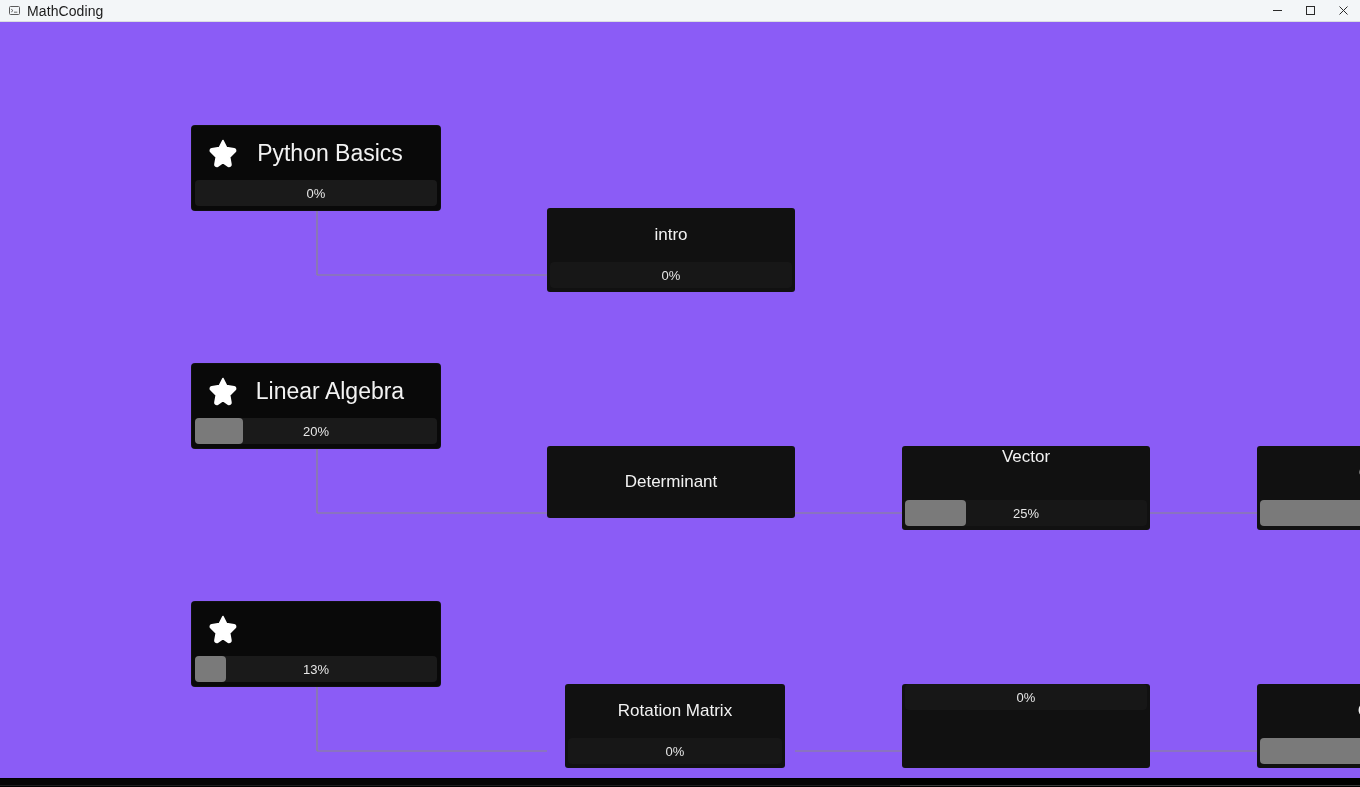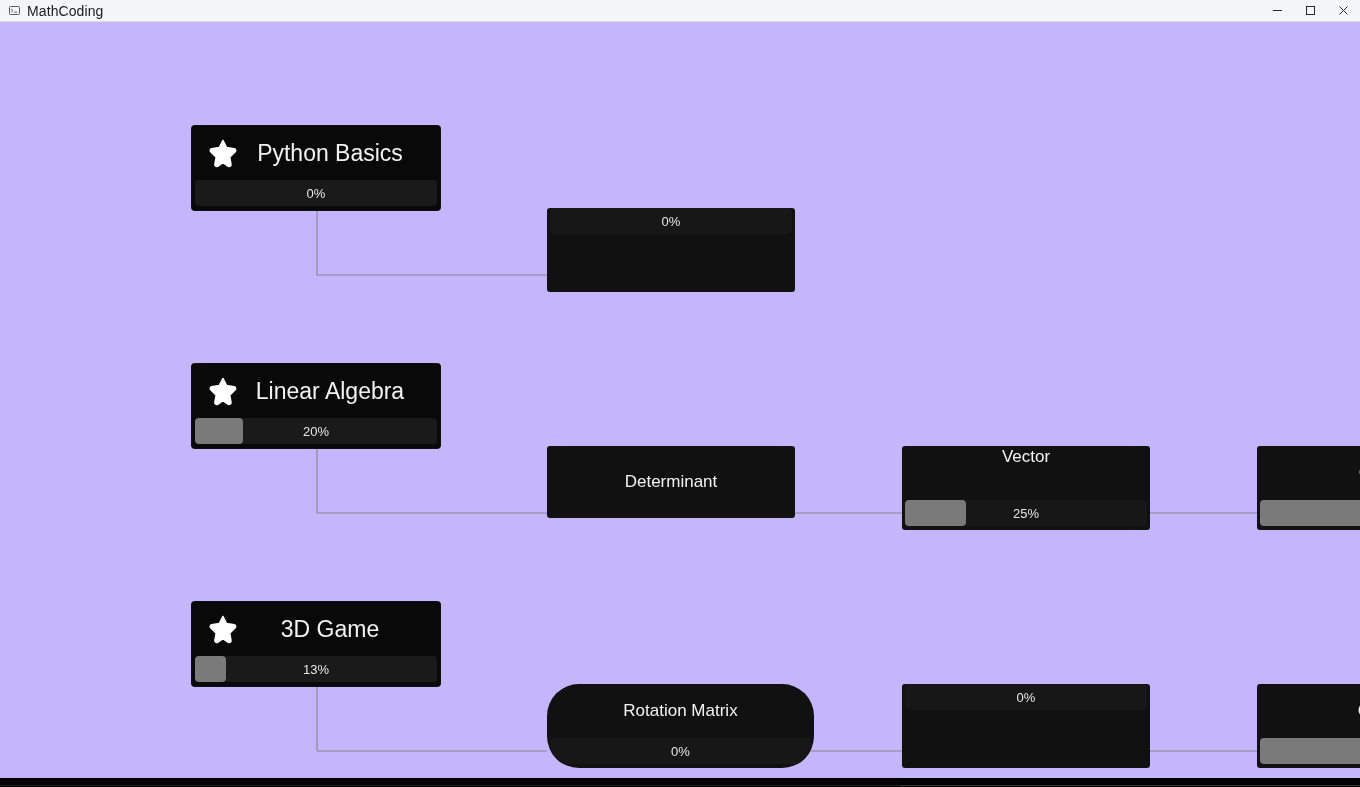--- a/index.html
+++ b/index.html
@@ -36,21 +36,21 @@
     display: flex; align-items: center; justify-content: center;
     color: #2a2a2a;
   }
   .wc svg { display: block; }
 
   
   .canvas {
     position: absolute;
     top: 22px; left: 0;
     width: 1360px; height: 765px;
-    background: #c4b5fd;
+    background: #8b5cf6;
     overflow: hidden;
   }
 
   
   .edges { position: absolute; top: 0; left: 0; width: 1360px; height: 765px; }
   .edges line { stroke: #8a8a8a; stroke-width: 1.2; }
 
   
   .node {
     position: absolute;
@@ -202,20 +202,23 @@
               <path d="M12 1.8 L15.3 8.3 L22.4 9.4 A1.6 1.6 0 0 1 23.3 12.1 L18.2 17.1 L19.4 24.0 A1.6 1.6 0 0 1 17.0 25.6 L12 22.3 L7.0 25.6 A1.6 1.6 0 0 1 4.6 24.0 L5.8 17.1 L0.7 12.1 A1.6 1.6 0 0 1 1.6 9.4 L8.7 8.3 Z" fill="#ffffff" stroke="#ffffff" stroke-width="1.6" stroke-linejoin="round" transform="scale(0.86) translate(1.9,0.6)"></path>
             </svg>
           </span>
           <span class="node-title">Python Basics</span>
         </div>
         <div class="progress-wrap">
           <span class="progress-label">0%</span>
         </div>
       </div>
       <div class="node child" style="left: 547px; top: 186px; width: 248px; height: 84px;">
+        <div class="node-head">
+          <span class="node-title">intro</span>
+        </div>
         <div class="progress-wrap">
           <span class="progress-label">0%</span>
         </div>
       </div>
       <div class="node root" style="left: 192px; top: 342px; width: 248px; height: 84px;">
         <div class="node-head">
           <span class="star-icon">
             <svg width="30" height="30" viewBox="0 0 24 24">
               <path d="M12 1.8 L15.3 8.3 L22.4 9.4 A1.6 1.6 0 0 1 23.3 12.1 L18.2 17.1 L19.4 24.0 A1.6 1.6 0 0 1 17.0 25.6 L12 22.3 L7.0 25.6 A1.6 1.6 0 0 1 4.6 24.0 L5.8 17.1 L0.7 12.1 A1.6 1.6 0 0 1 1.6 9.4 L8.7 8.3 Z" fill="#ffffff" stroke="#ffffff" stroke-width="1.6" stroke-linejoin="round" transform="scale(0.86) translate(1.9,0.6)"></path>
             </svg>
@@ -250,28 +253,27 @@
           <span class="progress-label"></span>
         </div>
       </div>
       <div class="node root" style="left: 192px; top: 580px; width: 248px; height: 84px;">
         <div class="node-head">
           <span class="star-icon">
             <svg width="30" height="30" viewBox="0 0 24 24">
               <path d="M12 1.8 L15.3 8.3 L22.4 9.4 A1.6 1.6 0 0 1 23.3 12.1 L18.2 17.1 L19.4 24.0 A1.6 1.6 0 0 1 17.0 25.6 L12 22.3 L7.0 25.6 A1.6 1.6 0 0 1 4.6 24.0 L5.8 17.1 L0.7 12.1 A1.6 1.6 0 0 1 1.6 9.4 L8.7 8.3 Z" fill="#ffffff" stroke="#ffffff" stroke-width="1.6" stroke-linejoin="round" transform="scale(0.86) translate(1.9,0.6)"></path>
             </svg>
           </span>
-          <span class="node-title">3D Game</span>
         </div>
         <div class="progress-wrap">
           <div class="progress-fill" style="width: 13%;"></div>
           <span class="progress-label">13%</span>
         </div>
       </div>
-      <div class="node child" style="left: 547px; top: 662px; width: 267px; height: 84px; border-radius: 32px;">
+      <div class="node child" style="left: 565px; top: 662px; width: 220px; height: 84px;">
         <div class="node-head">
           <span class="node-title">Rotation Matrix</span>
         </div>
         <div class="progress-wrap">
           <span class="progress-label">0%</span>
         </div>
       </div>
       <div class="node child" style="left: 902px; top: 662px; width: 248px; height: 84px;">
         <div class="progress-wrap">
           <span class="progress-label">0%</span>

